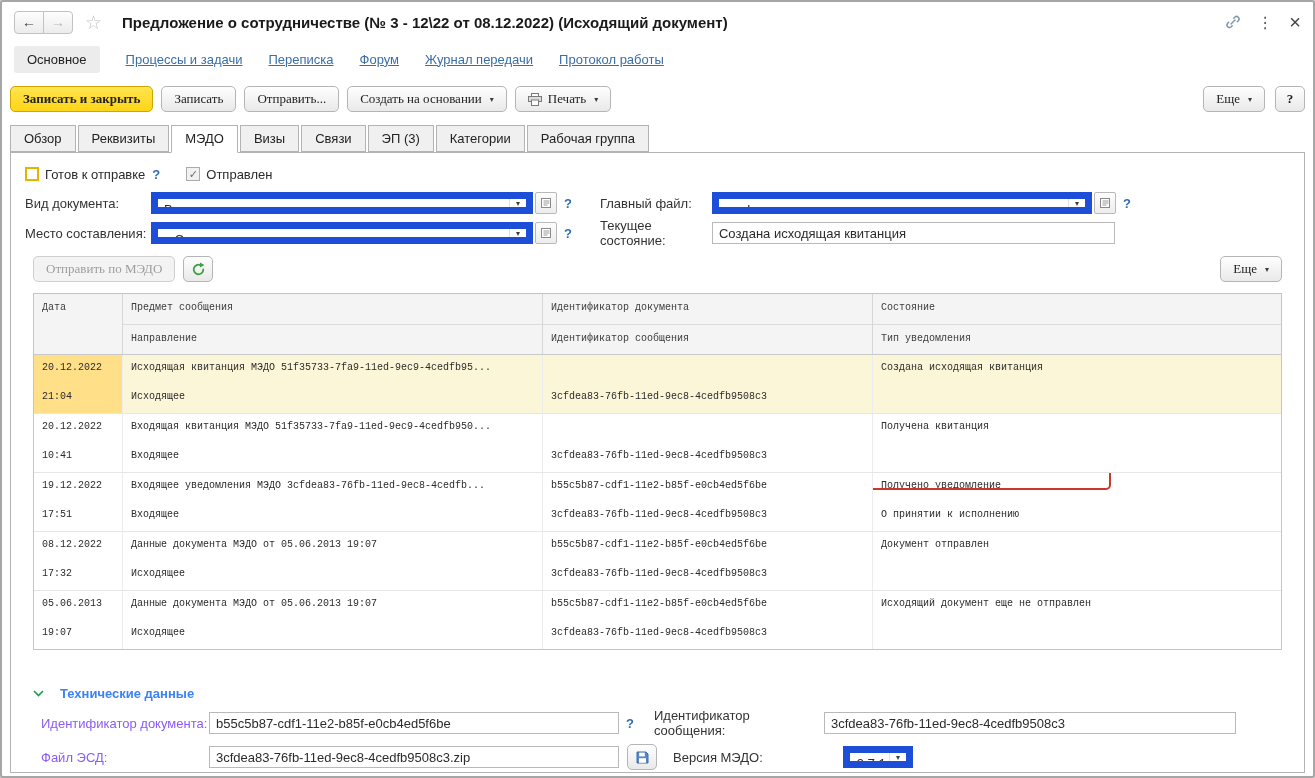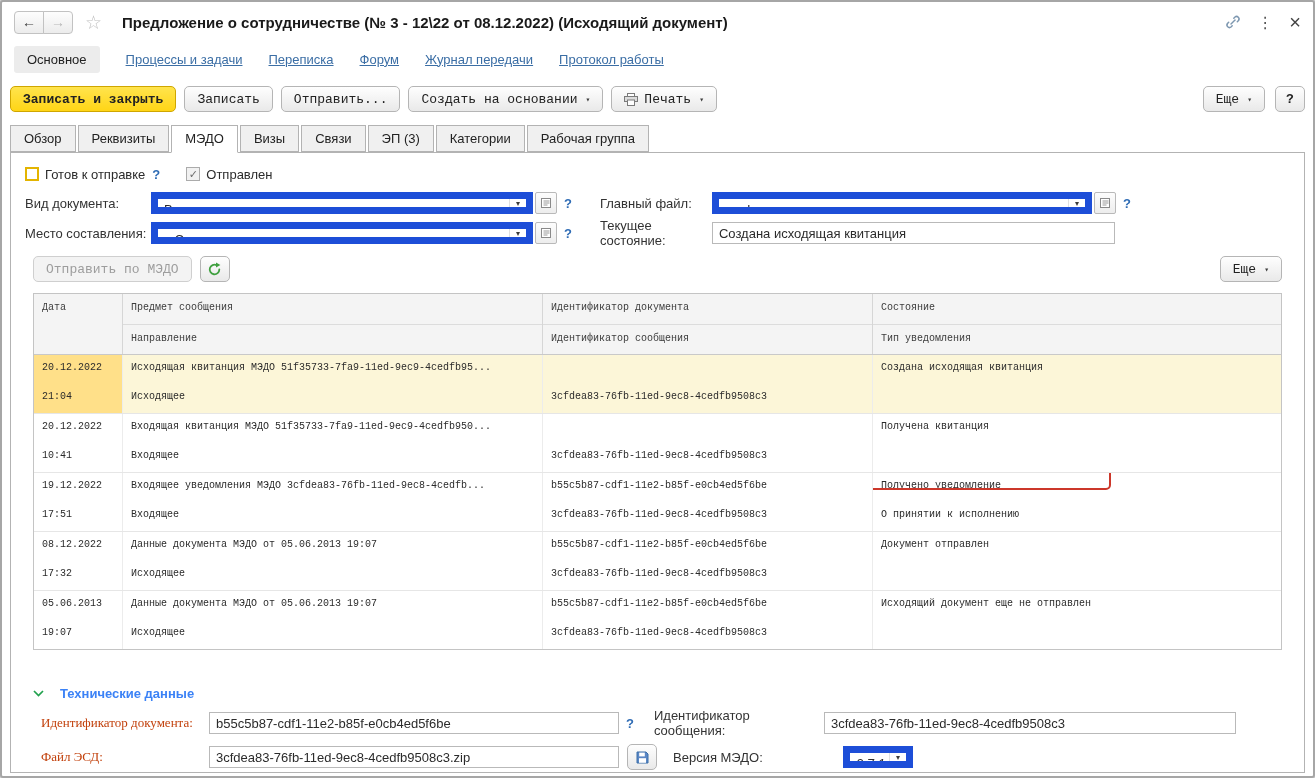--- a/index.html
+++ b/index.html
@@ -33,21 +33,21 @@
   .navrow { height: 34px; display: flex; align-items: center; padding: 0 12px; gap: 26px; }
   .nav-active { background: #ececec; border-radius: 3px; padding: 6px 13px; color: #222; cursor: pointer; }
   .nav-link { color: #3b6ea5; text-decoration: underline; cursor: pointer; }
 
   
   .toolbar { height: 46px; display: flex; align-items: center; padding: 0 8px; gap: 8px; }
   .btn {
     height: 26px; border: 1px solid #b5b5b5; border-radius: 5px;
     background: linear-gradient(#fefefe,#e9e9e9); padding: 0 12px;
     display: inline-flex; align-items: center; gap: 6px; font-size: 13px; color: #222;
-    font-family: Liberation Mono, monospace; cursor: pointer; white-space: nowrap;
+    font-family: Liberation Serif, serif; cursor: pointer; white-space: nowrap;
   }
   .btn.primary { background: linear-gradient(#ffe44d,#ffd516); border-color: #cfa600; font-weight: bold; }
   .btn.disabled { color: #9d9d9d; background: #f3f3f3; border-color: #cfcfcf; }
   .caret { font-size: 8px; color: #3c3c3c; margin-left: 2px; }
   .toolbar-right { margin-left: auto; display: flex; gap: 10px; }
   .btn.help { width: 30px; justify-content: center; font-weight: bold; }
   .icon-btn { width: 30px; height: 26px; padding: 0; justify-content: center; }
 
   
   .tabstrip { display: flex; margin: 3px 0 0 8px; gap: 2px; position: relative; z-index: 2; }
@@ -104,21 +104,21 @@
   .trow.selected .td-date { background: #ffe089; }
   .rel { position: relative; }
   .red-box {
     position: absolute; left: -36px; top: -12px; width: 274px; height: 44px;
     border: 2px solid #cc372a; border-radius: 5px; pointer-events: none;
   }
 
   
   .tech-head { display: flex; align-items: center; gap: 16px; margin: 36px 0 0 22px; color: #3b82f6; font-weight: bold; cursor: pointer; }
   .tech-row { display: flex; align-items: center; margin: 10px 14px 0 30px; height: 24px; }
-  .tlabel { width: 168px; color: #c2410c; flex: none; font-family: Liberation Serif, serif; }
+  .tlabel { width: 168px; color: #8b5cf6; flex: none; }
   .tlabel2 { width: 170px; color: #333; margin-left: 16px; flex: none; }
   .tinput { border: 1px solid #b9b9b9; height: 22px; padding: 3px 6px; background: #fff; white-space: nowrap; overflow: hidden; cursor: text; }
   .w410 { width: 410px; flex: none; }
   .w412 { width: 412px; flex: none; }
   .save-btn { margin-left: 8px; }
   svg { display: block; }
 </style>
 </head>
 <body>
 

